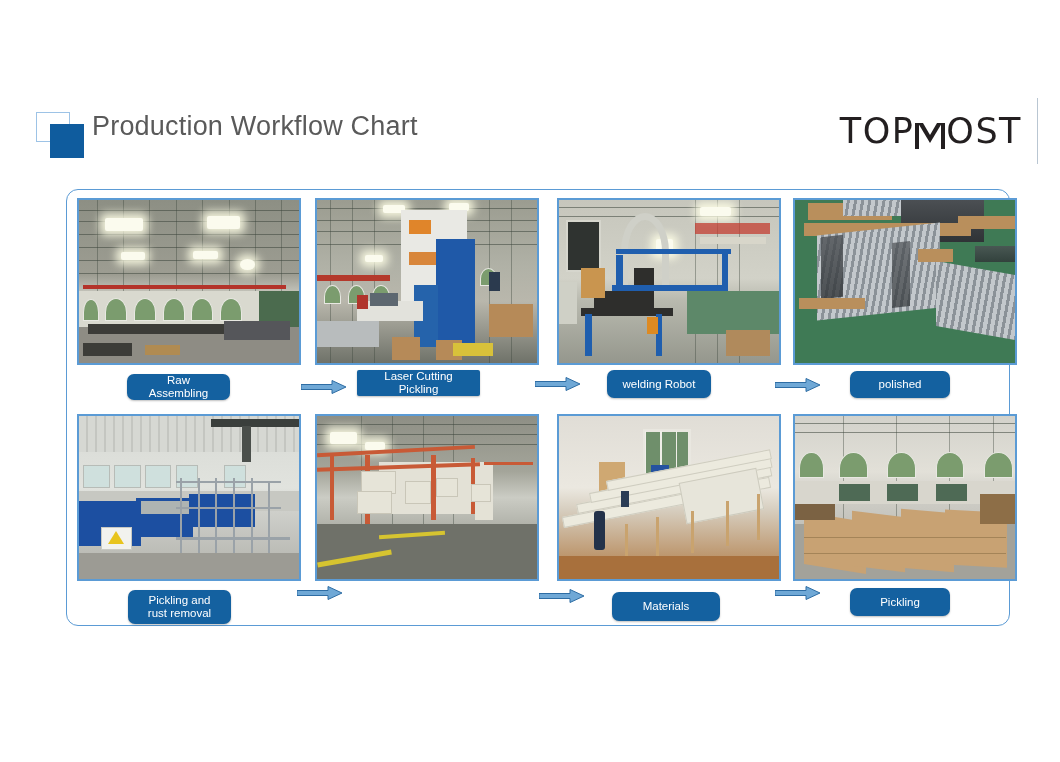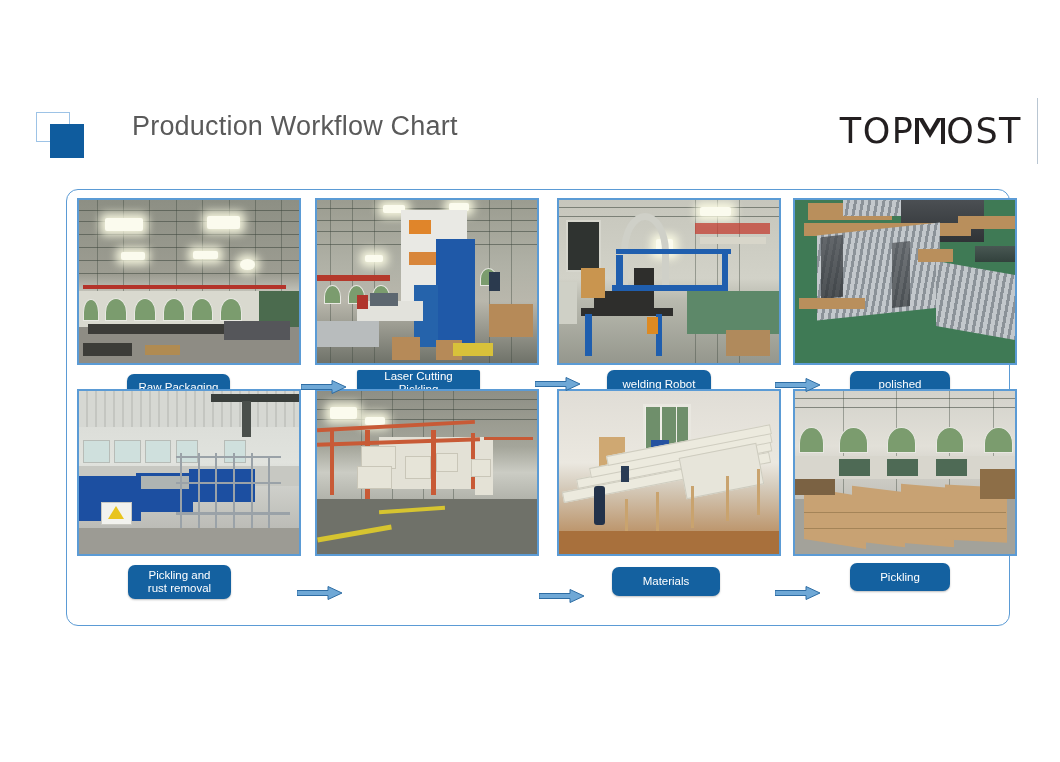--- a/index.html
+++ b/index.html
@@ -33,37 +33,36 @@
     width: 34px; height: 34px;
     background: #0f5c9e;
   }
   #page-title {
     position: absolute;
     left: 92px; top: 111px;
     font-size: 27px;
     color: #5a5a5a;
     letter-spacing: 0.2px;
     white-space: nowrap;
-    margin-left: 40px;
   }
 
   #brand {
     position: absolute;
     right: 38px; top: 100px;
     height: 62px;
     display: flex;
     align-items: center;
   }
   #brand-wordmark {
     font-size: 35px;
     font-weight: 400;
     letter-spacing: 1.5px;
     color: #231f20;
     display: flex;
-    align-items: center;
+    align-items: flex-end;
     line-height: 1;
     font-family: "DejaVu Sans", sans-serif;
   }
   #brand-wordmark .m-glyph {
     position: relative;
     display: inline-block;
     width: 30px;
     height: 26px;
     margin: 0 1px;
   }
@@ -103,21 +102,21 @@
     position: absolute;
     left: 66px; top: 189px;
     width: 944px; height: 437px;
     border: 1.5px solid #5b9bd5;
     border-radius: 12px;
     background: #ffffff;
   }
 
   .row { position: absolute; left: 0; width: 944px; height: 205px; }
   #row-1 { top: 8px; }
-  #row-2 { top: 199px; }
+  #row-2 { top: 224px; }
 
   .step {
     position: absolute;
     top: 0;
     width: 224px;
     height: 205px;
   }
   .step.c0 { left: 10px; }
   .step.c1 { left: 248px; }
   .step.c2 { left: 490px; }
@@ -318,21 +317,21 @@
           <div class="arch-win" style="left:64%;top:60%;width:10%;height:14%"></div>
           <div class="arch-win" style="left:2%;top:61%;width:7%;height:13%"></div>
           <div class="dark" style="left:82%;top:56%;width:18%;height:22%;background:#4b6b4e"></div>
           <div class="floor"></div>
           <div class="dark" style="left:4%;top:76%;width:62%;height:6%"></div>
           <div class="dark" style="left:66%;top:74%;width:30%;height:12%;background:#55565a"></div>
           <div class="dark" style="left:2%;top:88%;width:22%;height:8%"></div>
           <div class="dark" style="left:30%;top:89%;width:16%;height:6%;background:#b08b52"></div>
         </div>
       </div>
-      <div class="label rounded" id="label-0">Raw Packaging</div>
+      <div class="label rounded" id="label-0">Raw Assembling</div>
     </div>
 
     <div class="step c1">
       <div class="photo" id="p1">
         <div class="scene">
           <div class="bg"></div>
           <div class="truss" style="top:5%"></div>
             <div class="truss" style="top:12%"></div>
           <div class="truss" style="top:19%"></div>
             <div class="truss" style="top:27%"></div>

